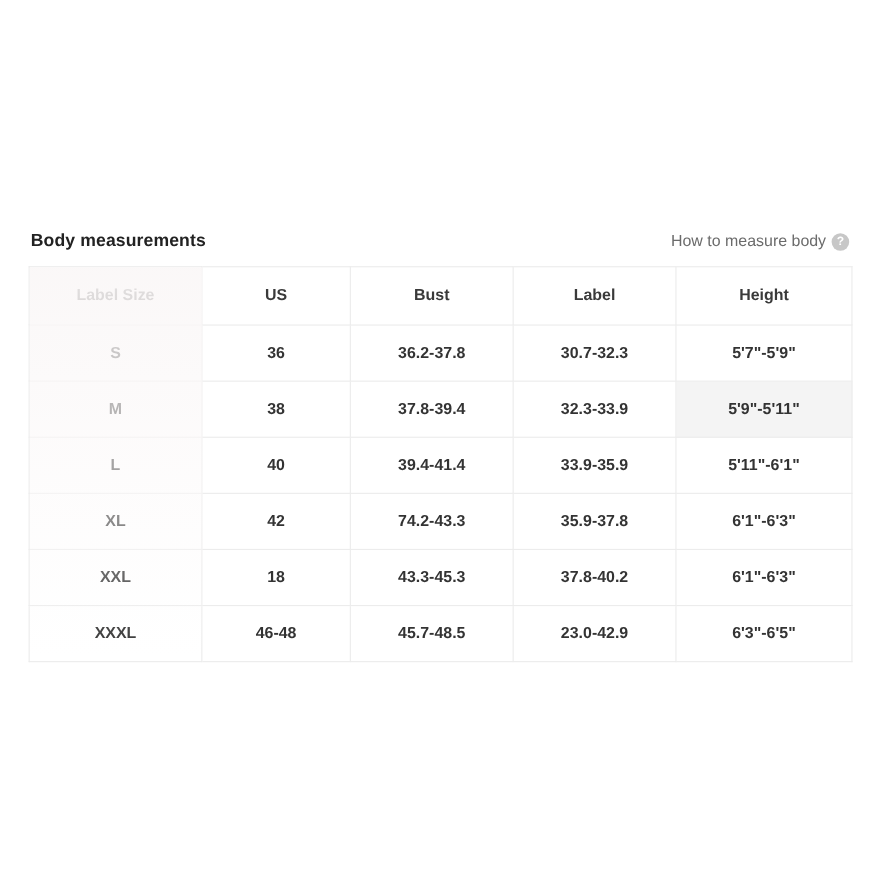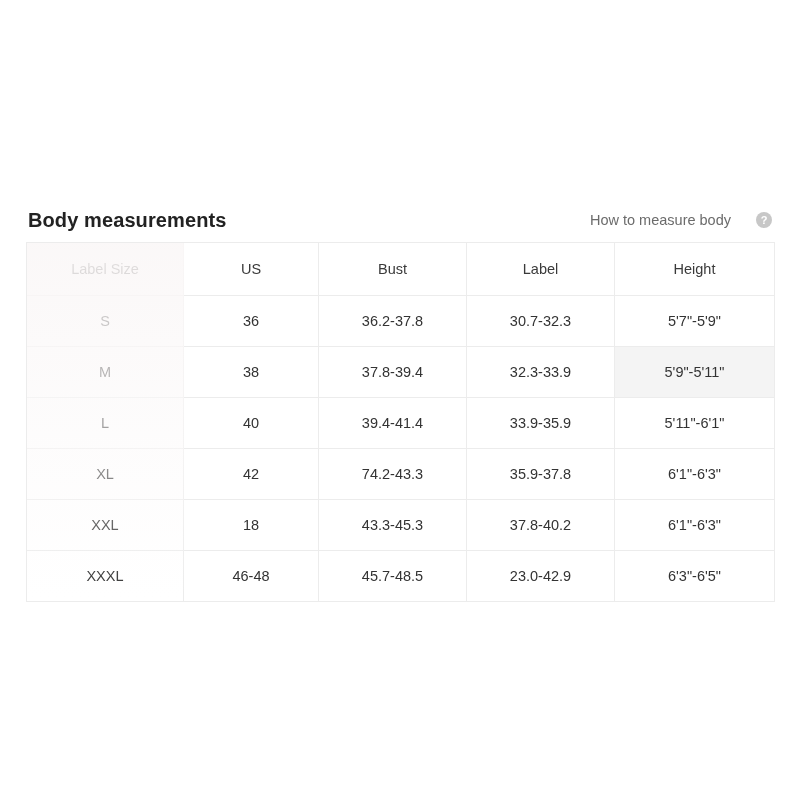--- a/index.html
+++ b/index.html
@@ -27,29 +27,29 @@
     width: 748px;
   }
   .panel-header {
     display: flex;
     align-items: center;
     justify-content: space-between;
     height: 44px;
     padding: 0 2px;
   }
   .panel-title {
-    font-size: 20px;
+    font-size: 16px;
     font-weight: bold;
     color: #222222;
     letter-spacing: 0.1px;
   }
   .measure-link {
     display: flex;
     align-items: center;
-    gap: 25px;
+    gap: 5px;
     font-size: 14.5px;
     color: #6b6b6b;
     cursor: pointer;
     user-select: none;
   }
   .help-icon {
     width: 16px;
     height: 16px;
     border-radius: 50%;
     background: #c7c7c7;
@@ -65,21 +65,21 @@
     width: 748px;
     table-layout: fixed;
     background: #ffffff;
   }
   table.size-table th,
   table.size-table td {
     border: 1px solid #ececec;
     text-align: center;
     font-size: 14.5px;
     color: #333333;
-    font-weight: normal;
+    font-weight: bold;
     height: 50px;
     padding: 0;
   }
   table.size-table thead th {
     height: 52px;
     color: #3a3a3a;
   }
   table.size-table col.c0 { width: 157px; }
   table.size-table col.c1 { width: 135px; }
   table.size-table col.c2 { width: 148px; }

